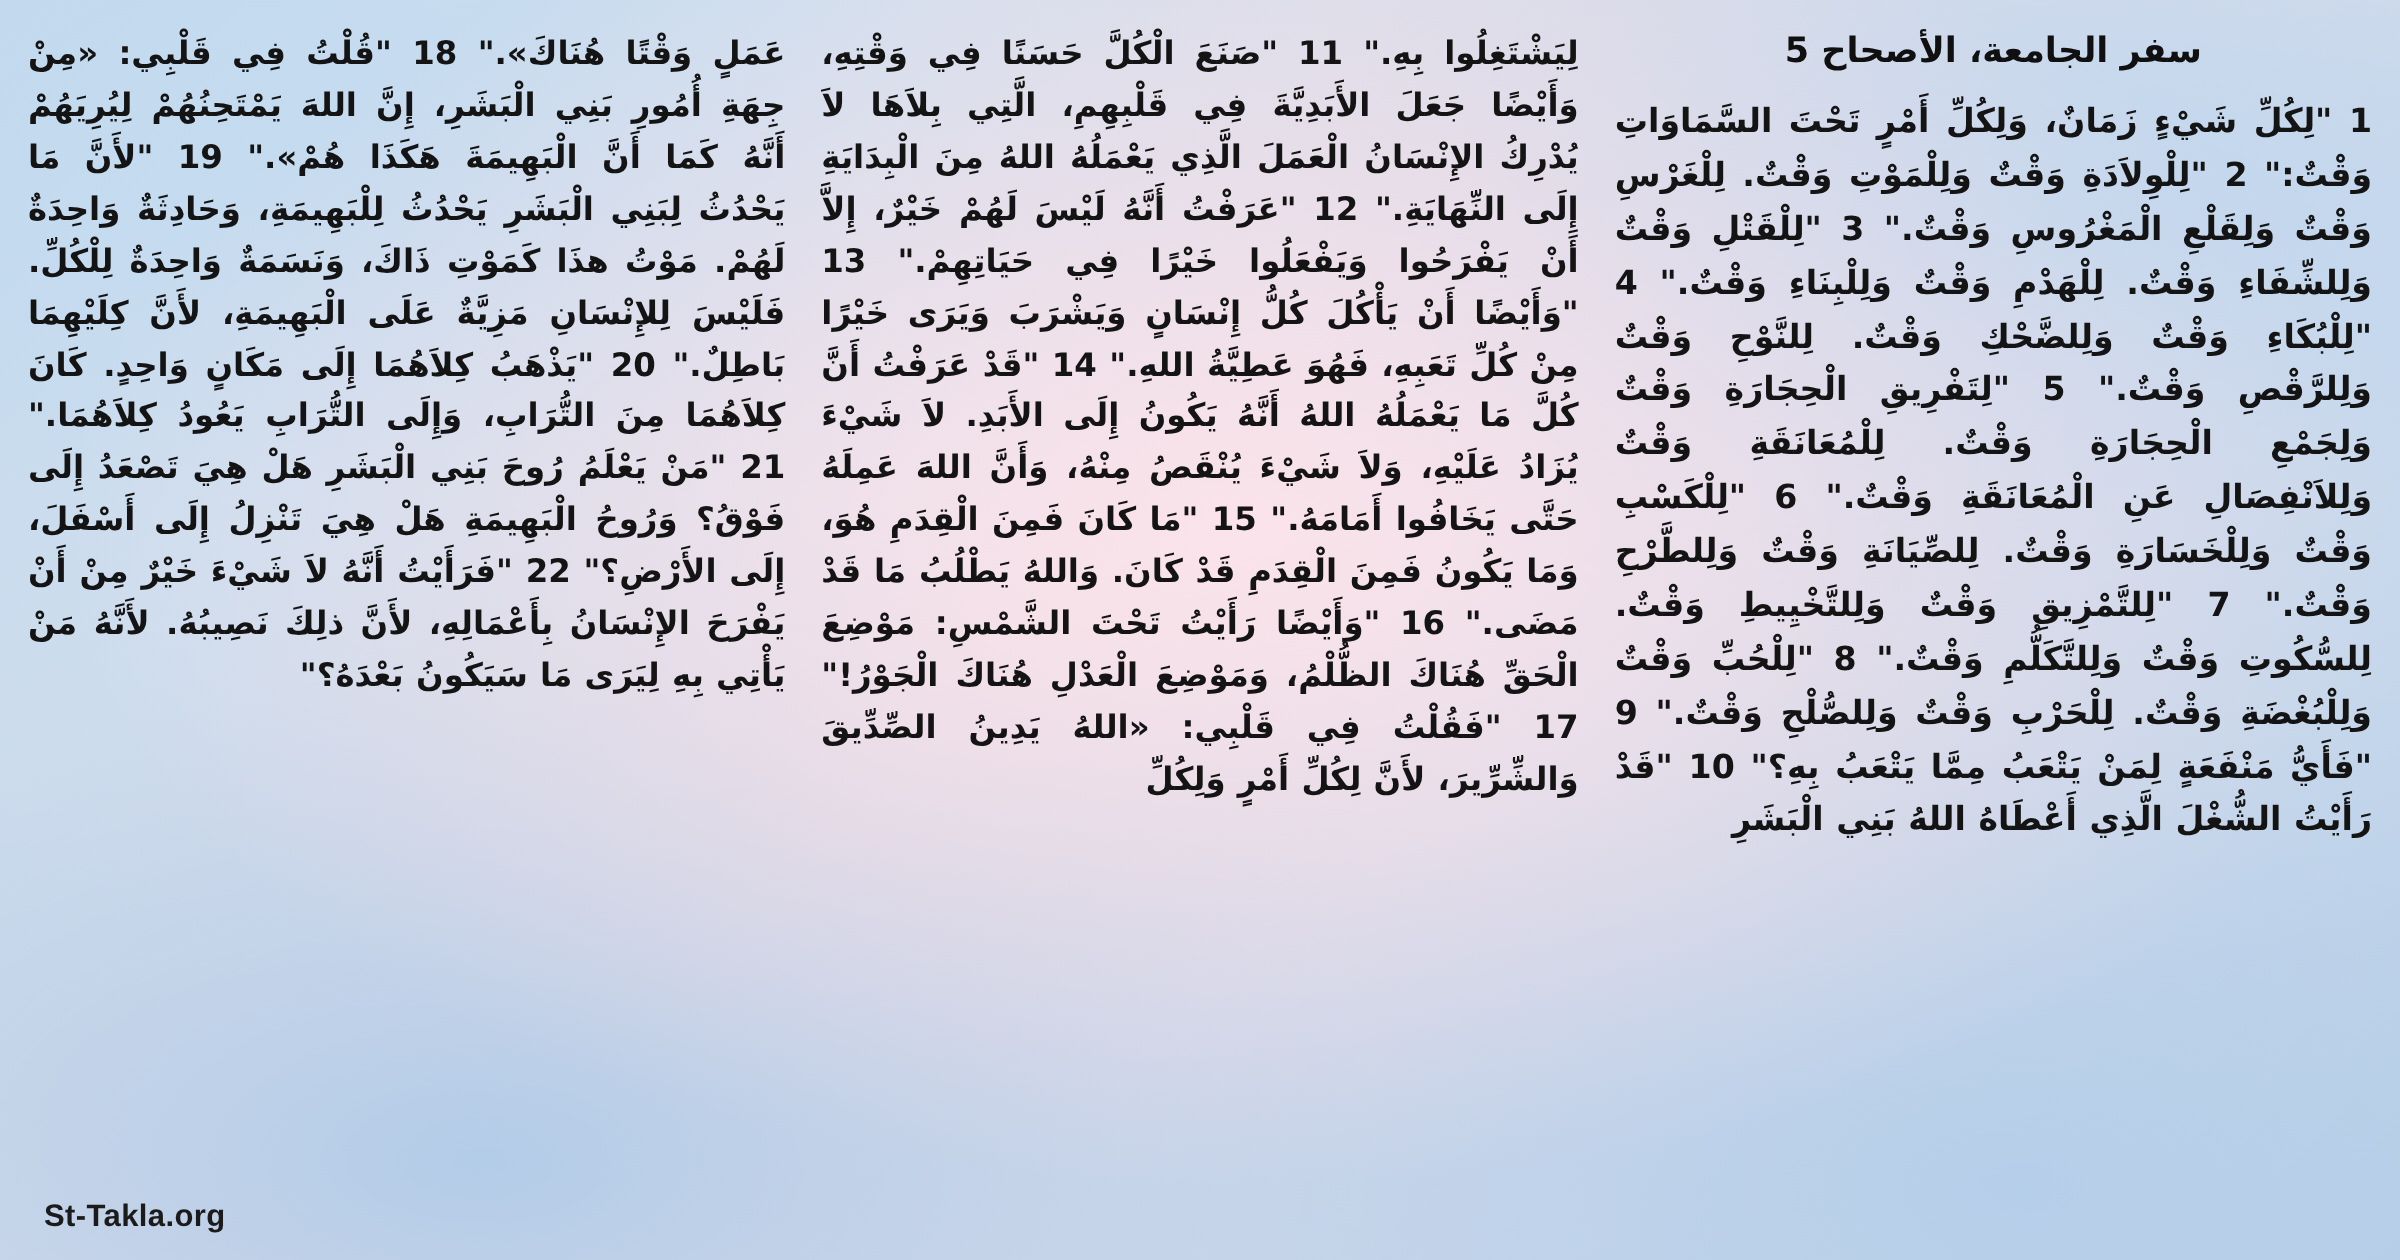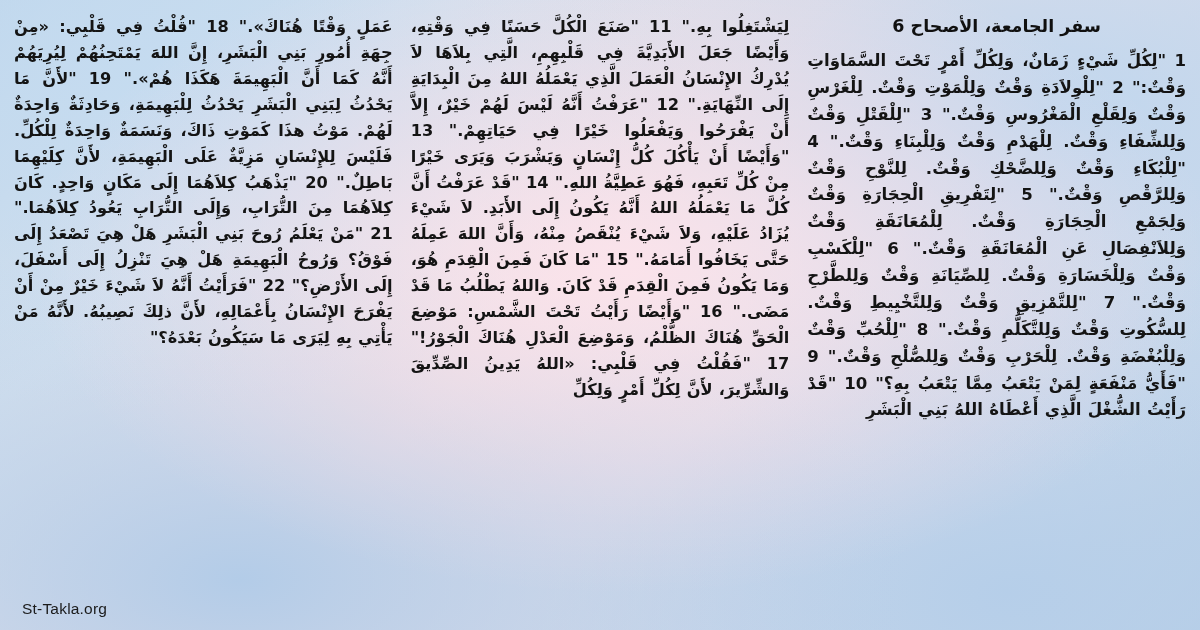--- a/index.html
+++ b/index.html
@@ -62,35 +62,35 @@
     font-size: 16.2px;
     line-height: 1.6;
   }
   .credit {
     position: absolute;
     left: 22px;
     bottom: 12px;
     font-family: "Liberation Sans", sans-serif;
     direction: ltr;
     font-size: 15.5px;
-    font-weight: normal;
+    font-weight: bold;
     color: #1b1b1b;
     letter-spacing: 0.2px;
     margin-top: 32px;
   }
 </style>
 </head>
 <body>
 
 <div class="page">
 
   <div class="columns">
 
     <div class="col">
-      <div class="col-title">سفر الجامعة، الأصحاح 6</div>
+      <div class="col-title">سفر الجامعة، الأصحاح 5</div>
       <div class="col-body">1 "لِكُلِّ شَيْءٍ زَمَانٌ، وَلِكُلِّ أَمْرٍ تَحْتَ السَّمَاوَاتِ وَقْتٌ:" 2 "لِلْوِلاَدَةِ وَقْتٌ وَلِلْمَوْتِ وَقْتٌ. لِلْغَرْسِ وَقْتٌ وَلِقَلْعِ الْمَغْرُوسِ وَقْتٌ." 3 "لِلْقَتْلِ وَقْتٌ وَلِلشِّفَاءِ وَقْتٌ. لِلْهَدْمِ وَقْتٌ وَلِلْبِنَاءِ وَقْتٌ." 4 "لِلْبُكَاءِ وَقْتٌ وَلِلضَّحْكِ وَقْتٌ. لِلنَّوْحِ وَقْتٌ وَلِلرَّقْصِ وَقْتٌ." 5 "لِتَفْرِيقِ الْحِجَارَةِ وَقْتٌ وَلِجَمْعِ الْحِجَارَةِ وَقْتٌ. لِلْمُعَانَقَةِ وَقْتٌ وَلِلاَنْفِصَالِ عَنِ الْمُعَانَقَةِ وَقْتٌ." 6 "لِلْكَسْبِ وَقْتٌ وَلِلْخَسَارَةِ وَقْتٌ. لِلصِّيَانَةِ وَقْتٌ وَلِلطَّرْحِ وَقْتٌ." 7 "لِلتَّمْزِيقِ وَقْتٌ وَلِلتَّخْيِيطِ وَقْتٌ. لِلسُّكُوتِ وَقْتٌ وَلِلتَّكَلُّمِ وَقْتٌ." 8 "لِلْحُبِّ وَقْتٌ وَلِلْبُغْضَةِ وَقْتٌ. لِلْحَرْبِ وَقْتٌ وَلِلصُّلْحِ وَقْتٌ." 9 "فَأَيُّ مَنْفَعَةٍ لِمَنْ يَتْعَبُ مِمَّا يَتْعَبُ بِهِ؟" 10 "قَدْ رَأَيْتُ الشُّغْلَ الَّذِي أَعْطَاهُ اللهُ بَنِي الْبَشَرِ</div>
     </div>
 
     <div class="col">
       <div class="col-body tight">لِيَشْتَغِلُوا بِهِ." 11 "صَنَعَ الْكُلَّ حَسَنًا فِي وَقْتِهِ، وَأَيْضًا جَعَلَ الأَبَدِيَّةَ فِي قَلْبِهِمِ، الَّتِي بِلاَهَا لاَ يُدْرِكُ الإِنْسَانُ الْعَمَلَ الَّذِي يَعْمَلُهُ اللهُ مِنَ الْبِدَايَةِ إِلَى النِّهَايَةِ." 12 "عَرَفْتُ أَنَّهُ لَيْسَ لَهُمْ خَيْرٌ، إِلاَّ أَنْ يَفْرَحُوا وَيَفْعَلُوا خَيْرًا فِي حَيَاتِهِمْ." 13 "وَأَيْضًا أَنْ يَأْكُلَ كُلُّ إِنْسَانٍ وَيَشْرَبَ وَيَرَى خَيْرًا مِنْ كُلِّ تَعَبِهِ، فَهُوَ عَطِيَّةُ اللهِ." 14 "قَدْ عَرَفْتُ أَنَّ كُلَّ مَا يَعْمَلُهُ اللهُ أَنَّهُ يَكُونُ إِلَى الأَبَدِ. لاَ شَيْءَ يُزَادُ عَلَيْهِ، وَلاَ شَيْءَ يُنْقَصُ مِنْهُ، وَأَنَّ اللهَ عَمِلَهُ حَتَّى يَخَافُوا أَمَامَهُ." 15 "مَا كَانَ فَمِنَ الْقِدَمِ هُوَ، وَمَا يَكُونُ فَمِنَ الْقِدَمِ قَدْ كَانَ. وَاللهُ يَطْلُبُ مَا قَدْ مَضَى." 16 "وَأَيْضًا رَأَيْتُ تَحْتَ الشَّمْسِ: مَوْضِعَ الْحَقِّ هُنَاكَ الظُّلْمُ، وَمَوْضِعَ الْعَدْلِ هُنَاكَ الْجَوْرُ!" 17 "فَقُلْتُ فِي قَلْبِي: «اللهُ يَدِينُ الصِّدِّيقَ وَالشِّرِّيرَ، لأَنَّ لِكُلِّ أَمْرٍ وَلِكُلِّ</div>
     </div>
 
     <div class="col">
       <div class="col-body tight">عَمَلٍ وَقْتًا هُنَاكَ»." 18 "قُلْتُ فِي قَلْبِي: «مِنْ جِهَةِ أُمُورِ بَنِي الْبَشَرِ، إِنَّ اللهَ يَمْتَحِنُهُمْ لِيُرِيَهُمْ أَنَّهُ كَمَا أَنَّ الْبَهِيمَةَ هَكَذَا هُمْ»." 19 "لأَنَّ مَا يَحْدُثُ لِبَنِي الْبَشَرِ يَحْدُثُ لِلْبَهِيمَةِ، وَحَادِثَةٌ وَاحِدَةٌ لَهُمْ. مَوْتُ هذَا كَمَوْتِ ذَاكَ، وَنَسَمَةٌ وَاحِدَةٌ لِلْكُلِّ. فَلَيْسَ لِلإِنْسَانِ مَزِيَّةٌ عَلَى الْبَهِيمَةِ، لأَنَّ كِلَيْهِمَا بَاطِلٌ." 20 "يَذْهَبُ كِلاَهُمَا إِلَى مَكَانٍ وَاحِدٍ. كَانَ كِلاَهُمَا مِنَ التُّرَابِ، وَإِلَى التُّرَابِ يَعُودُ كِلاَهُمَا." 21 "مَنْ يَعْلَمُ رُوحَ بَنِي الْبَشَرِ هَلْ هِيَ تَصْعَدُ إِلَى فَوْقُ؟ وَرُوحُ الْبَهِيمَةِ هَلْ هِيَ تَنْزِلُ إِلَى أَسْفَلَ، إِلَى الأَرْضِ؟" 22 "فَرَأَيْتُ أَنَّهُ لاَ شَيْءَ خَيْرٌ مِنْ أَنْ يَفْرَحَ الإِنْسَانُ بِأَعْمَالِهِ، لأَنَّ ذلِكَ نَصِيبُهُ. لأَنَّهُ مَنْ يَأْتِي بِهِ لِيَرَى مَا سَيَكُونُ بَعْدَهُ؟"</div>
     </div>

